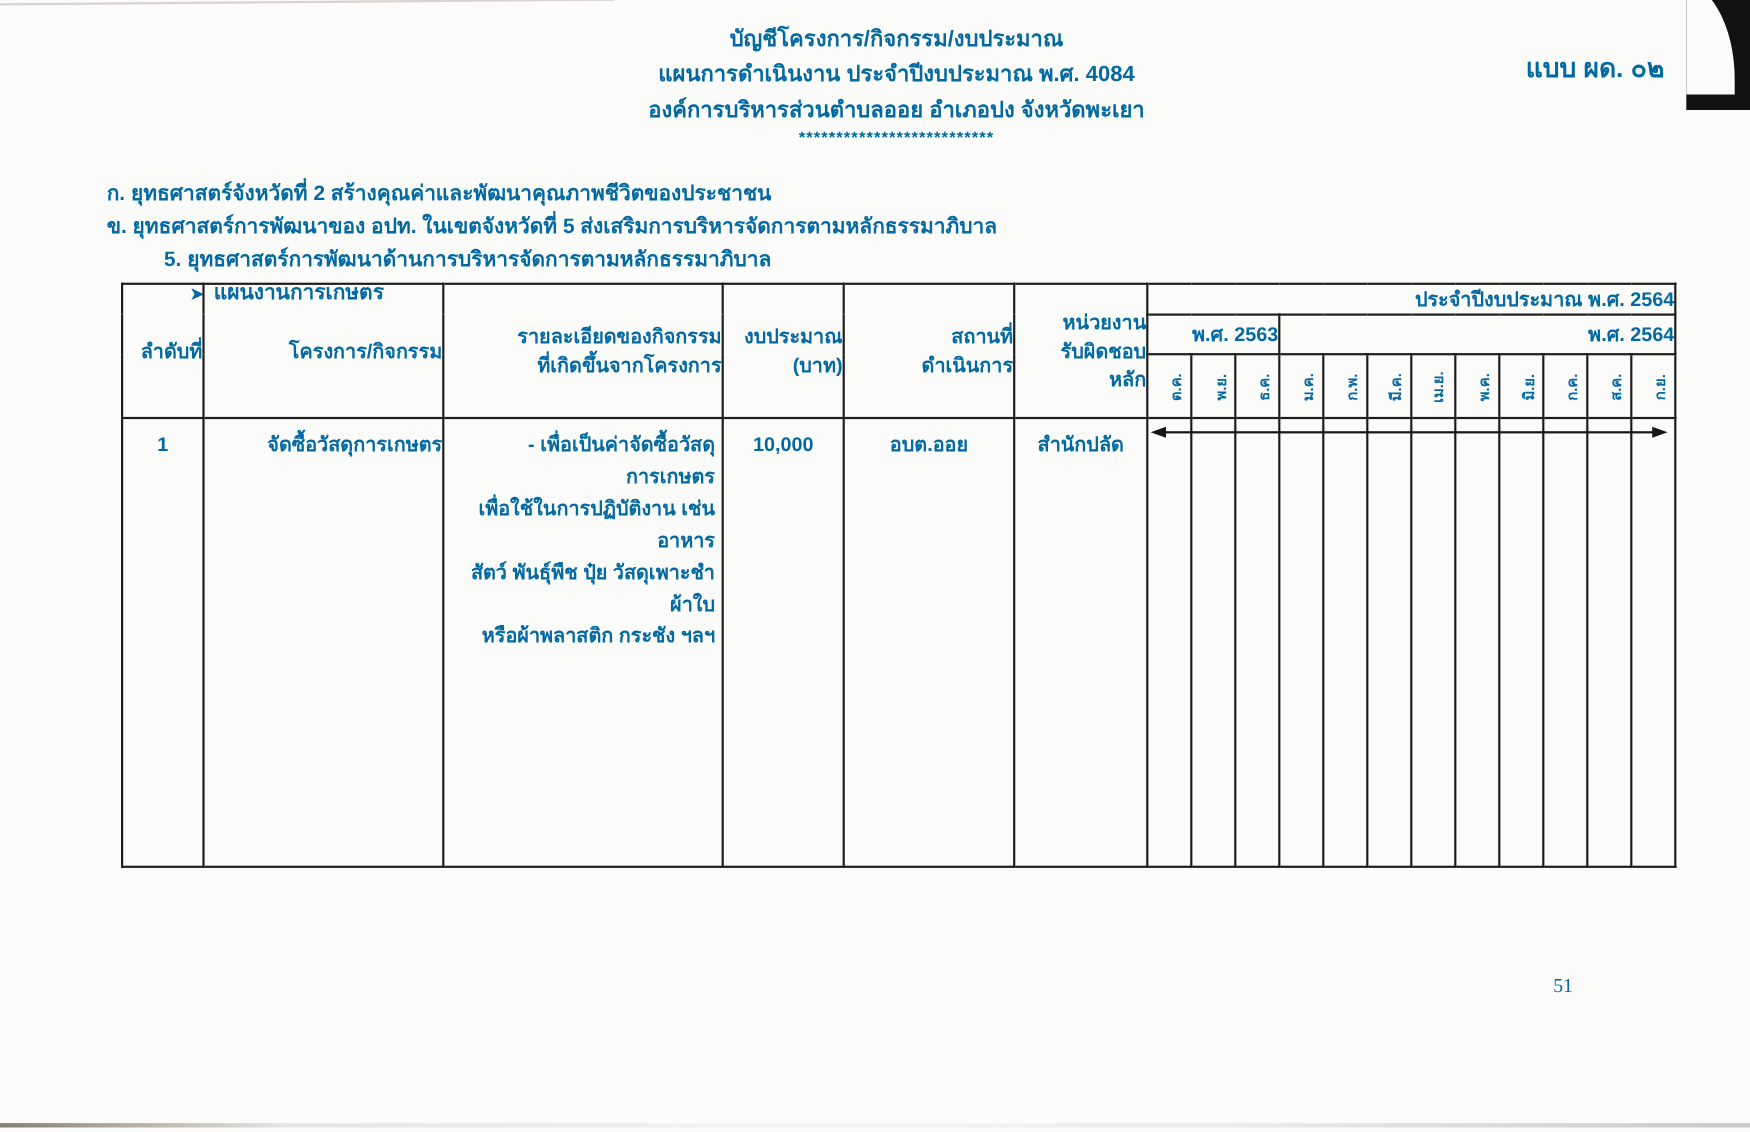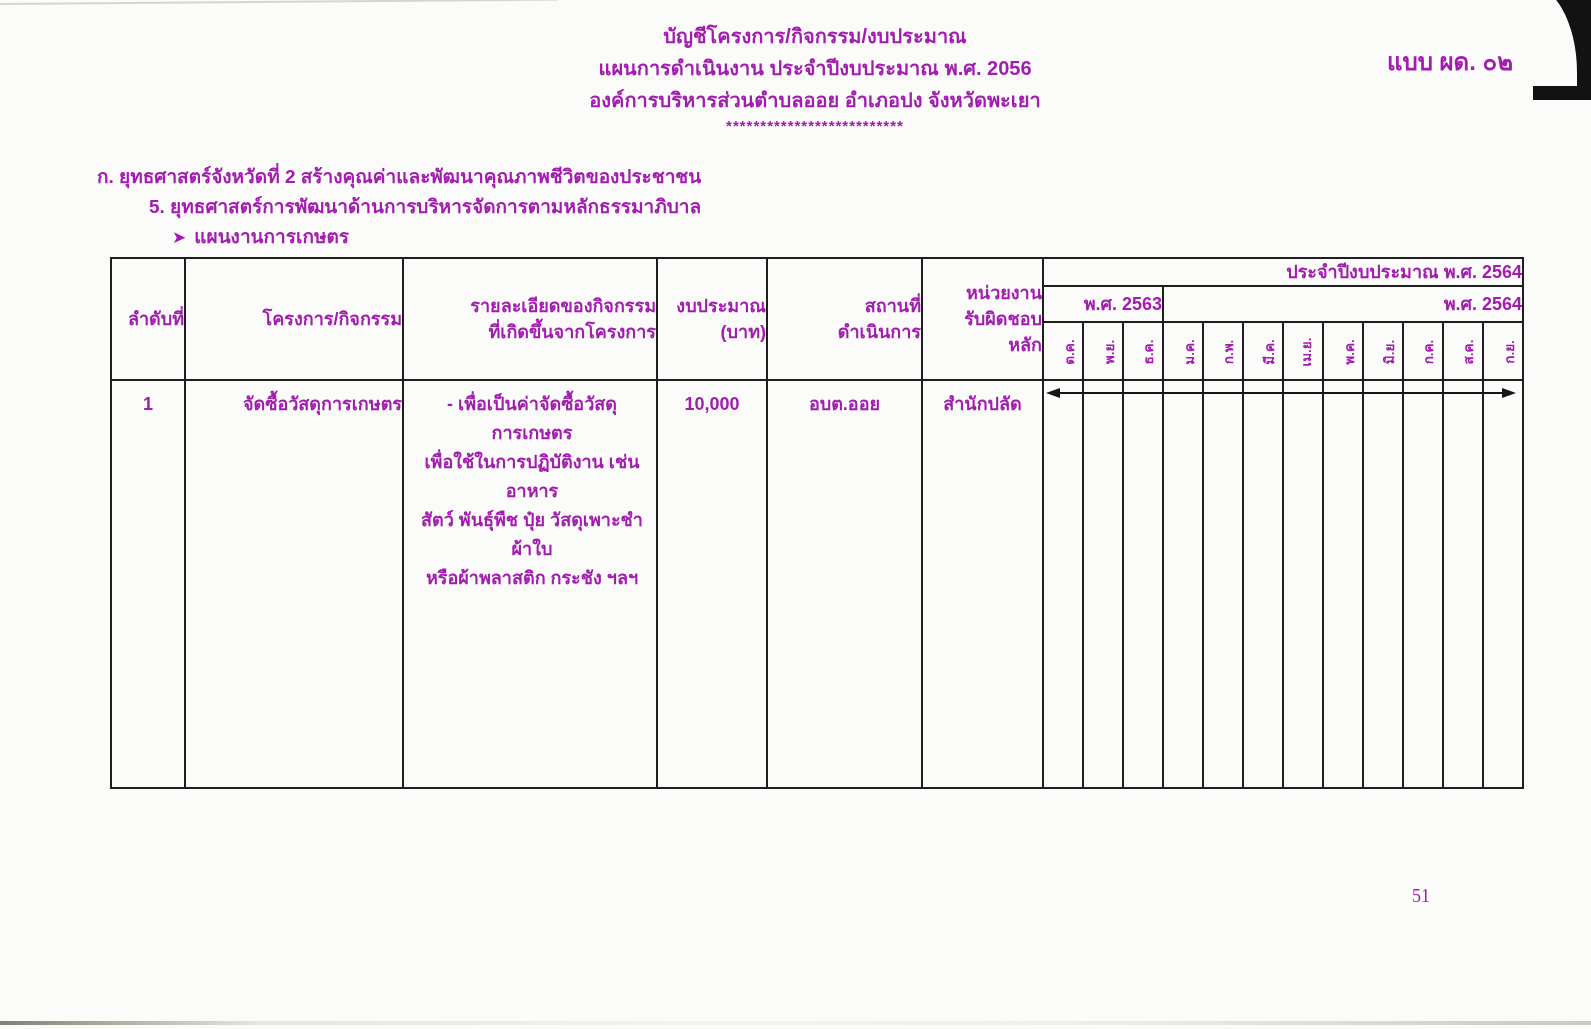--- a/index.html
+++ b/index.html
@@ -1,20 +1,20 @@
 <!DOCTYPE html>
 <html><head>
 <meta charset="utf-8">
 <style>
   * { margin:0; padding:0; box-sizing:border-box; }
   html,body { background:#d8d6d2; }
   body { font-family:"Liberation Sans","DejaVu Sans",sans-serif; }
   .page {
     position:relative; width:1591px; height:1029px;
-    background:#fbfbfa; color:#a21caf; overflow:hidden;
+    background:#fbfbfa; color:#0369a1; overflow:hidden;
   }
 
   
   .corner-black { position:absolute; top:0; right:0; width:58px; height:100px; background:#121212; overflow:hidden; }
   .corner-black::before { content:""; position:absolute; left:-18px; top:-18px; width:62px; height:104px;
     background:#fbfbfa; border-top-right-radius:52px 90px; }
   .top-edge-line { position:absolute; top:3px; left:0; width:558px; height:2px; background:#ccc6bf;
     transform:rotate(-0.45deg); transform-origin:left center; opacity:.75; }
   .bottom-edge { position:absolute; bottom:4px; left:0; width:100%; height:4px; opacity:.85;
     background:linear-gradient(to right,#6f675c 0px,#a59c8f 110px,rgba(168,159,147,.28) 260px,
@@ -36,21 +36,21 @@
   .table-wrap { position:absolute; left:110px; top:257px; width:1412px; height:530px; }
   table.plan { border-collapse:collapse; table-layout:fixed; width:1412px; }
   table.plan th, table.plan td { border:2px solid #1e1e1e; font-weight:600; }
   table.plan th { font-size:18px; line-height:26px; text-align:right; vertical-align:middle; white-space:pre-line; }
   .th-fy { height:28px; font-size:18px; }
   .th-year { height:36px;margin-left:48px; }
   .th-month { height:58px; padding:0; }
   .th-month .rot { display:inline-block; transform:rotate(-90deg); font-size:13.5px; white-space:nowrap; font-weight:700; }
   tr.data-row td { vertical-align:top; font-size:18px; line-height:29px; padding-top:9px; height:408px; }
   td.c { text-align:center; }
-  td.detail-cell { text-align:center; padding-left:10px; padding-right:6px; white-space:pre-line; font-weight:500; }
+  td.detail-cell { text-align:right; padding-left:10px; padding-right:6px; white-space:pre-line; font-weight:500; }
   td.project-cell { text-align:right; padding-left:13px; font-weight:500; }
   td.no-cell, td.budget-cell, td.loc-cell, td.agency-cell { font-weight:500; }
 
   
   .timeline-arrow { position:absolute; left:936px; top:130px; width:470px; height:12px; }
   .timeline-arrow .line { position:absolute; left:9px; right:9px; top:5px; border-top:2.4px solid #161616; }
   .timeline-arrow .head-l, .timeline-arrow .head-r { position:absolute; width:0; height:0; top:0.5px;
     border-top:5.5px solid transparent; border-bottom:5.5px solid transparent; }
   .timeline-arrow .head-l { left:0; border-right:14px solid #161616; }
   .timeline-arrow .head-r { right:0; border-left:14px solid #161616; }
@@ -61,28 +61,29 @@
 <body>
 
 <div class="page">
 
   <div class="top-edge-line"></div>
   <div class="corner-black"></div>
   <div class="bottom-edge"></div>
 
   <div class="doc-header">
     <div>บัญชีโครงการ/กิจกรรม/งบประมาณ</div>
-    <div>แผนการดำเนินงาน ประจำปีงบประมาณ พ.ศ. 2056</div>
+    <div>แผนการดำเนินงาน ประจำปีงบประมาณ พ.ศ. 4084</div>
     <div>องค์การบริหารส่วนตำบลออย อำเภอปง จังหวัดพะเยา</div>
     <div class="stars">**************************</div>
   </div>
   <div class="form-code">แบบ ผด. ๐๒</div>
 
   <div class="strategy">
     <div>ก. ยุทธศาสตร์จังหวัดที่ 2 สร้างคุณค่าและพัฒนาคุณภาพชีวิตของประชาชน</div>
+    <div>ข. ยุทธศาสตร์การพัฒนาของ อปท. ในเขตจังหวัดที่ 5 ส่งเสริมการบริหารจัดการตามหลักธรรมาภิบาล</div>
     <div class="indent-1">5. ยุทธศาสตร์การพัฒนาด้านการบริหารจัดการตามหลักธรรมาภิบาล</div>
     <div class="indent-2">
       <span class="arrow-bullet">➤</span>
       <span>แผนงานการเกษตร</span>
     </div>
   </div>
 
   <div class="table-wrap">
     <table class="plan">
       <colgroup>

